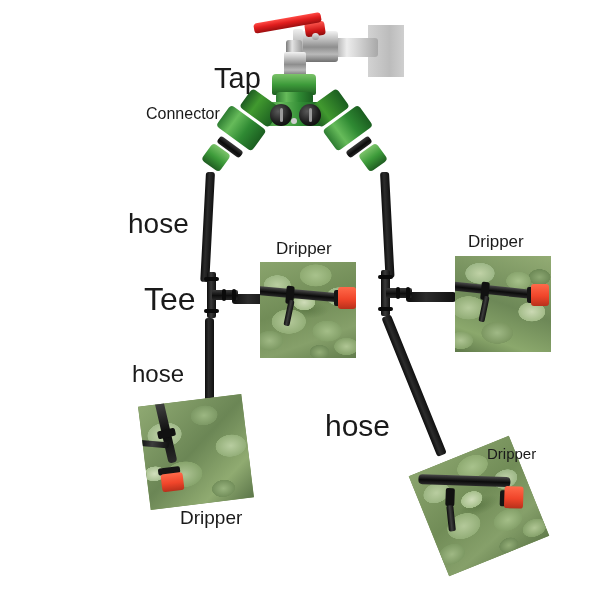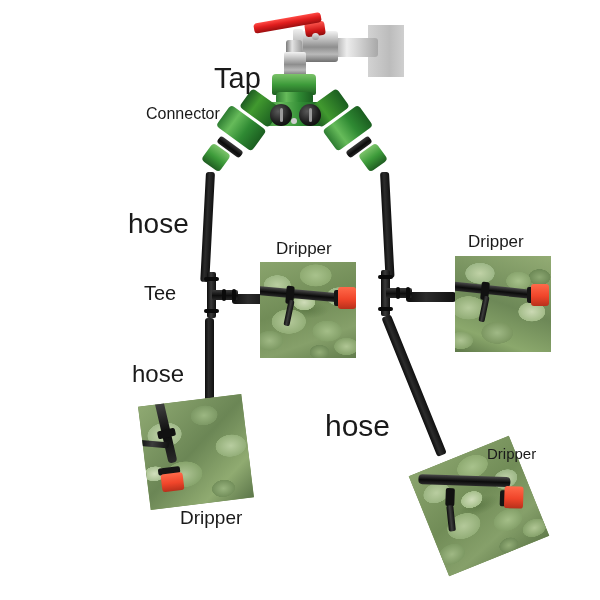--- a/index.html
+++ b/index.html
@@ -20,21 +20,21 @@
   .label {
     position: absolute;
     color: #1a1a1a;
     white-space: nowrap;
     line-height: 1;
     font-family: "Liberation Sans", sans-serif;
   }
   .label-tap      { left: 214px; top: 64px;  font-size: 29px; }
   .label-connector{ left: 146px; top: 106px; font-size: 16px; }
   .label-hose-1   { left: 128px; top: 210px; font-size: 28px; }
-  .label-tee      { left: 144px; top: 283px; font-size: 20px; }
+  .label-tee      { left: 144px; top: 283px; font-size: 32px; }
   .label-hose-2   { left: 132px; top: 362px; font-size: 24px; }
   .label-hose-3   { left: 325px; top: 411px; font-size: 30px; }
   .label-dripper-1{ left: 276px; top: 240px; font-size: 17px; }
   .label-dripper-2{ left: 468px; top: 233px; font-size: 17px; }
   .label-dripper-3{ left: 180px; top: 508px; font-size: 19px; }
   .label-dripper-4{ left: 487px; top: 446px; font-size: 15px; }
 
   
   .photo {
     position: absolute;

